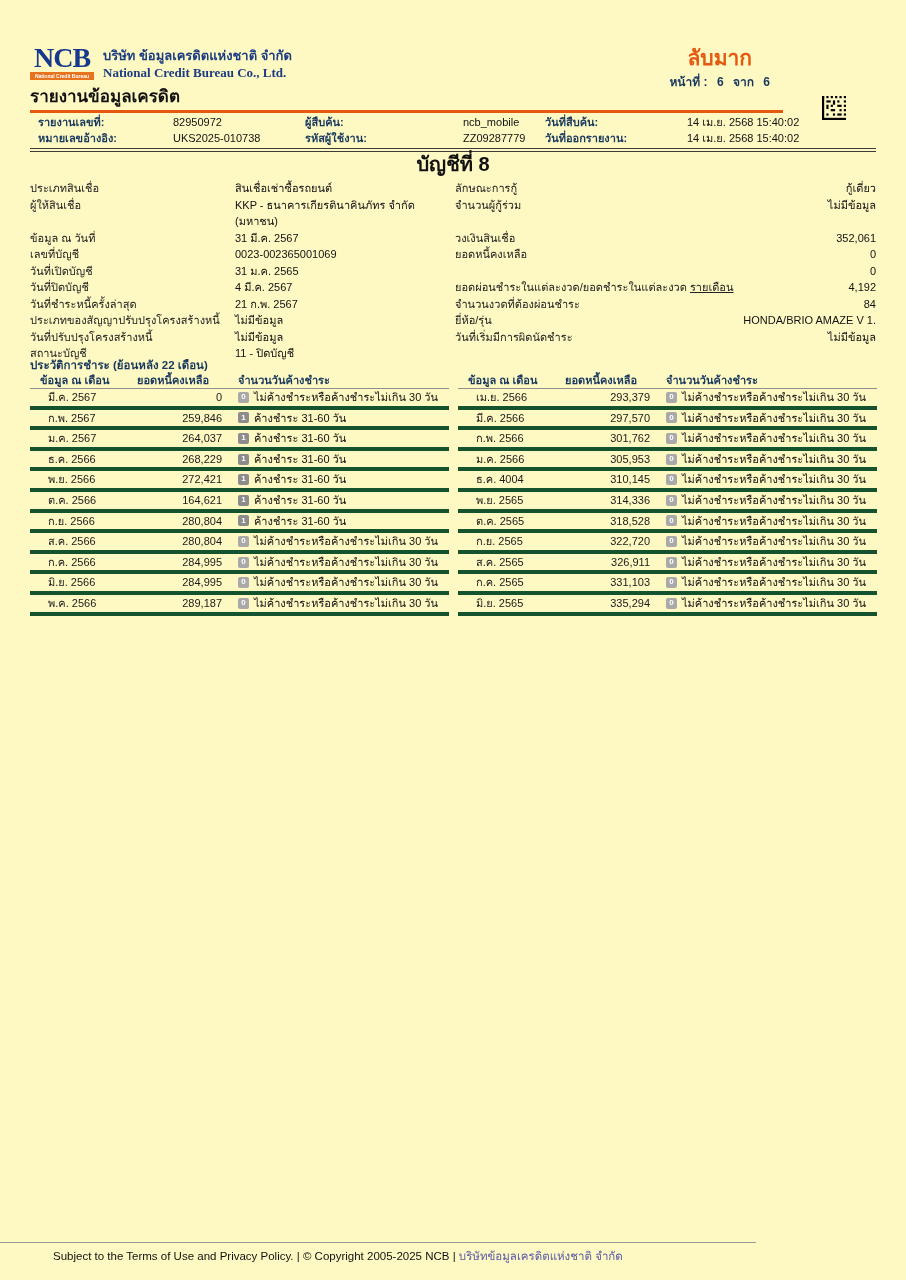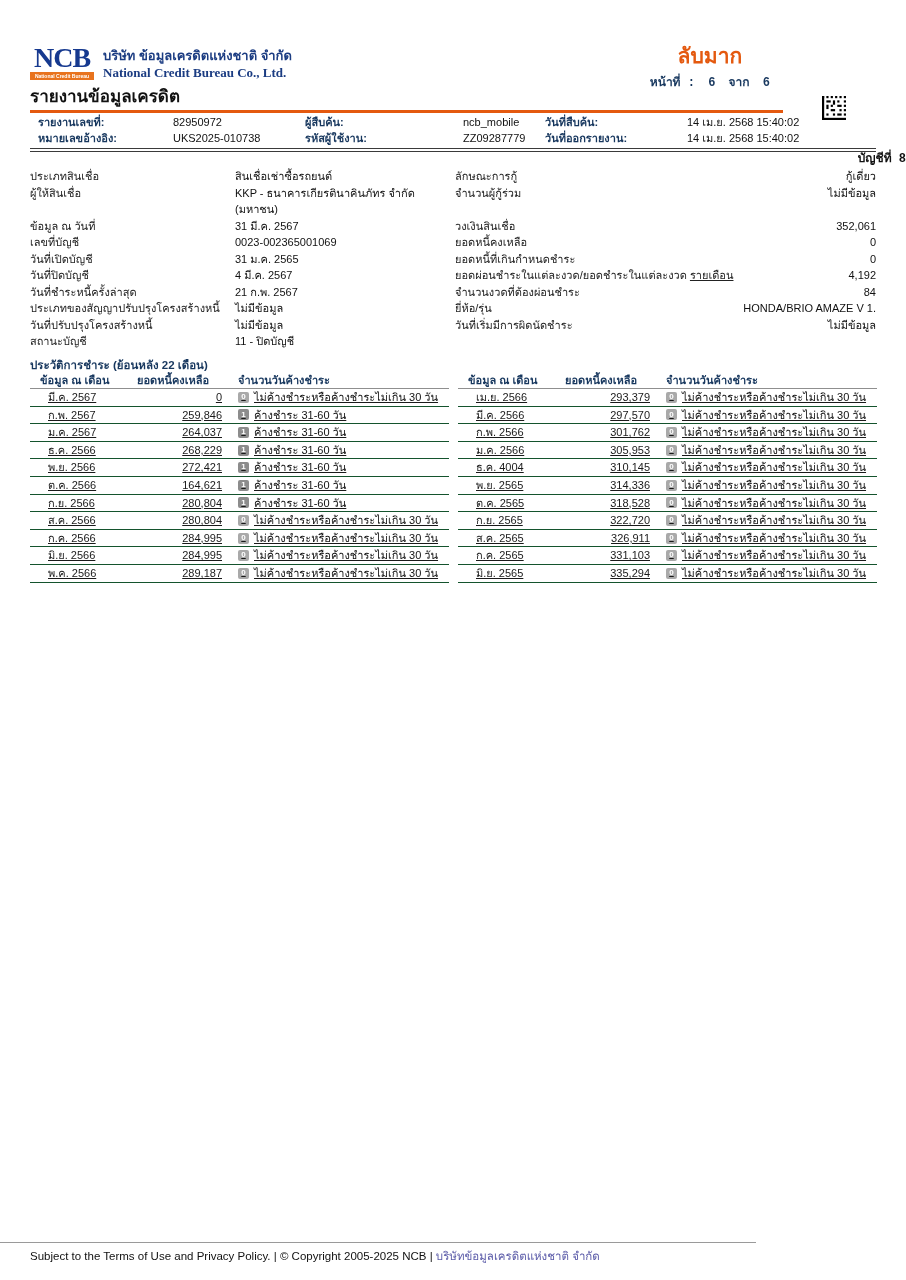--- a/index.html
+++ b/index.html
@@ -1,70 +1,70 @@
 <!DOCTYPE html>
 <html><head>
 <meta charset="utf-8">
 <style>
   * { margin:0; padding:0; box-sizing:border-box; }
   html,body { background:#e8e8e8; }
   .sheet {
-    position:relative; width:906px; height:1280px; background:#ffffff;
+    position:relative; width:906px; height:1280px; background:#fef9c3;
     font-family:"Liberation Sans","DejaVu Sans",sans-serif;
     font-size:11px; color:#1a1a1a; overflow:hidden;
   }
   
   .hdr { position:absolute; top:44px; left:30px; right:30px; display:flex; justify-content:space-between; align-items:flex-start; }
   .logo-block { display:flex; gap:9px; align-items:flex-start; }
   .ncb-logo { width:64px; text-align:center; }
   .ncb-letters { font-family:"Liberation Serif","DejaVu Serif",serif; font-size:28px; font-weight:bold; color:#16398F; line-height:28px; letter-spacing:-1px; }
   .ncb-banner { display:block; background:#E8731E; color:#ffffff; font-size:5px; font-weight:bold; line-height:8px; white-space:nowrap; overflow:hidden; }
   .company { color:#1B3C82; font-weight:bold; padding-top:3px; }
   .company .th { font-size:13px; line-height:17px; }
   .company .en { font-size:13px; line-height:17px; font-family:"Liberation Serif","DejaVu Serif",serif; }
-  .hdr-right { text-align:center; margin-right:103px; padding-top:2px;font-family:Liberation Mono, monospace; }
+  .hdr-right { text-align:center; margin-right:103px; padding-top:2px; }
   .confidential { color:#E4590F; font-size:21px; font-weight:bold; line-height:24px; }
   .page-info { color:#17375E; font-size:12px; font-weight:bold; margin-top:2px; }
   .page-info span { margin:15px 3px; }
   
   .report-title { position:absolute; top:82px; left:30px; font-size:17px; font-weight:bold; color:#111; }
   .orange-rule { position:absolute; top:110px; left:30px; width:753px; height:3px; background:#E4590F; }
   .barcode { position:absolute; top:96px; left:822px; width:24px; height:24px; }
   
   .report-info { position:absolute; top:115px; left:30px; width:846px; }
   .ri-grid { display:grid; grid-template-columns:135px 132px 158px 82px 142px auto; row-gap:1px; padding-left:8px; }
   .ri-label { font-weight:bold; color:#17375E; line-height:15px; white-space:nowrap; }
   .ri-value { color:#111; line-height:15px; white-space:nowrap; }
   .double-line { margin-top:2px; height:4px; border-top:1px solid #3a3a3a; border-bottom:1px solid #3a3a3a; }
   
-  .account-title { position:absolute; top:148px; left:0; width:100%; text-align:right; font-size:12px; font-weight:bold; color:#111;font-family:Liberation Mono, monospace; }
-  .details { position:absolute; top:168px; left:30px; width:846px; }
+  .account-title { position:absolute; top:148px; left:0; width:100%; text-align:center; font-size:20px; font-weight:bold; color:#111; }
+  .details { position:absolute; top:180px; left:30px; width:846px; }
   .detail-row { display:grid; grid-template-columns:205px 220px 1fr auto; line-height:16.5px; }
   .d-label { color:#222; white-space:nowrap; }
   .d-value { color:#111; }
   .d-value.right { text-align:right; white-space:nowrap; }
   .u { text-decoration:underline; }
   
   .history-title { position:absolute; top:356px; left:30px; color:#17375E; font-weight:bold; font-size:11.5px; }
   .history-table { position:absolute; top:372px; width:419px; }
   .history-table.left { left:30px; }
   .history-table.right { left:458px; }
   .history-header { display:grid; grid-template-columns:88px 110px 1fr; border-bottom:1px solid #8f8f8f; line-height:16px; color:#17375E; font-weight:bold; }
   .h-month { padding-left:10px; white-space:nowrap; }
   .h-balance { text-align:center; white-space:nowrap; }
   .h-status { padding-left:10px; white-space:nowrap; }
-  .history-row { display:grid; grid-template-columns:88px 110px 1fr; line-height:16.6px; border-bottom:1px solid #14532d;text-decoration:underline; }
+  .history-row { display:grid; grid-template-columns:88px 110px 1fr; line-height:16.6px; border-bottom:4px solid #14532d; }
   .c-month { padding-left:18px; white-space:nowrap; }
   .c-balance { text-align:right; padding-right:6px; white-space:nowrap; }
   .c-status { display:flex; align-items:center; gap:5px; padding-left:10px; white-space:nowrap; }
   .badge { display:inline-flex; width:11px; height:11px; border-radius:2px; background:#A9A9A9; color:#fff; font-size:8px; font-weight:bold; align-items:center; justify-content:center; flex:0 0 auto; }
   .badge[data-code="1"] { background:#8C8C8C; }
   .status-text { color:#111; }
   
-  .footer { position:absolute; top:1242px; left:0; width:756px; border-top:1px solid #9a9a9a; }
+  .footer { position:absolute; top:1242px; left:0; width:756px; border-top:1px solid #9a9a9a;padding-left:23px; }
   .footer-text { padding:4px 0 0 30px; font-size:11.5px; color:#111; white-space:nowrap; }
   .footer-link { color:#5A5AA8; }
 </style>
 </head>
 <body>
 
 <div class="sheet">
 
   <div class="hdr">
     <div class="logo-block">
@@ -168,21 +168,20 @@
       <div class="detail-row">
         <span class="d-label">เลขที่บัญชี</span>
         <span class="d-value">0023-002365001069</span>
         <span class="d-label"><span>ยอดหนี้คงเหลือ</span><span class="u"></span></span>
         <span class="d-value right">0</span>
       </div>
 
       <div class="detail-row">
         <span class="d-label">วันที่เปิดบัญชี</span>
         <span class="d-value">31 ม.ค. 2565</span>
-        <span class="d-label"><span>ยอดหนี้ที่เกินกำหนดชำระ</span><span class="u"></span></span>
         <span class="d-value right">0</span>
       </div>
 
       <div class="detail-row">
         <span class="d-label">วันที่ปิดบัญชี</span>
         <span class="d-value">4 มี.ค. 2567</span>
         <span class="d-label"><span>ยอดผ่อนชำระในแต่ละงวด/ยอดชำระในแต่ละงวด </span><span class="u">รายเดือน</span></span>
         <span class="d-value right">4,192</span>
       </div>
 

